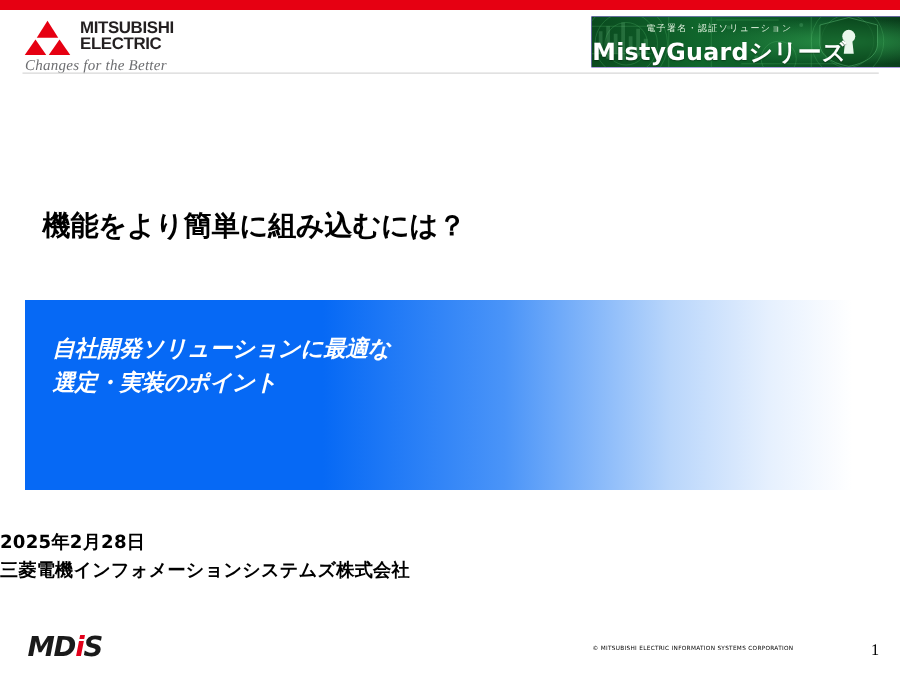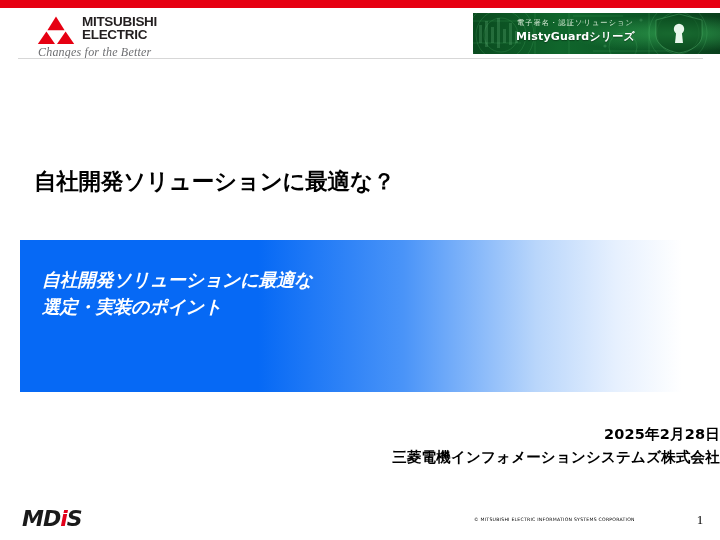--- a/index.html
+++ b/index.html
@@ -19,21 +19,21 @@
   .top-red-bar {
     position: absolute;
     left: 0; top: 0;
     width: 720px; height: 8px;
     background: #e60012;
   }
 
   
   .me-logo {
     position: absolute;
-    left: 36px; top: 13px;
+    left: 18px; top: 13px;
     width: 220px; height: 44px;
   }
   .me-mark {
     position: absolute;
     left: 0; top: 3px;
     width: 40px; height: 28px;
   }
   .me-wordmark {
     position: absolute;
     left: 46px; top: 2px;
@@ -77,21 +77,21 @@
     font-size: 7.2px;
     letter-spacing: 1.1px;
     font-family: "DejaVu Sans", sans-serif;
     white-space: nowrap;
   }
   .mg-title {
     position: absolute;
     left: 0; right: 42px; top: 16px;
     text-align: center;
     color: #ffffff;
-    font-size: 11px;
+    font-size: 19px;
     font-weight: bold;
     letter-spacing: 0.2px;
     font-family: "DejaVu Sans", sans-serif;
     white-space: nowrap;
     text-shadow: 0 1px 1px rgba(0,0,0,0.35);
   }
 
   
   .header-rule {
     position: absolute;
@@ -134,21 +134,21 @@
     letter-spacing: -0.2px;
     font-style: italic;
   }
   .band-text .line { display: block; white-space: nowrap; }
 
   
   .meta-block {
     position: absolute;
     left: 0; top: 424px;
     width: 720px;
-    text-align: right;
+    text-align: left;
     font-family: "DejaVu Sans", sans-serif;
     font-weight: bold;
     color: #000000;
   }
   .meta-date {
     font-size: 14.5px;
     line-height: 21px;
     letter-spacing: 0.2px;
   }
   .meta-company {
@@ -251,21 +251,21 @@
       <path d="M203.4 17 H208.6 L210 30 H202 Z" fill="#e9f7ec"></path>
     </g>
   </svg>
   <div class="mg-sub">電子署名・認証ソリューション</div>
   <div class="mg-title">MistyGuardシリーズ</div>
 </div>
 
 <div class="header-rule"></div>
 
 <div class="main-title">
-  <span class="line">自社開発ソリューションに最適な？</span>
+  <span class="line">機能をより簡単に組み込むには？</span>
 </div>
 
 <div class="blue-band">
   <div class="band-text">
     <span class="line">自社開発ソリューションに最適な</span>
     <span class="line">選定・実装のポイント</span>
   </div>
 </div>
 
 <div class="meta-block">

